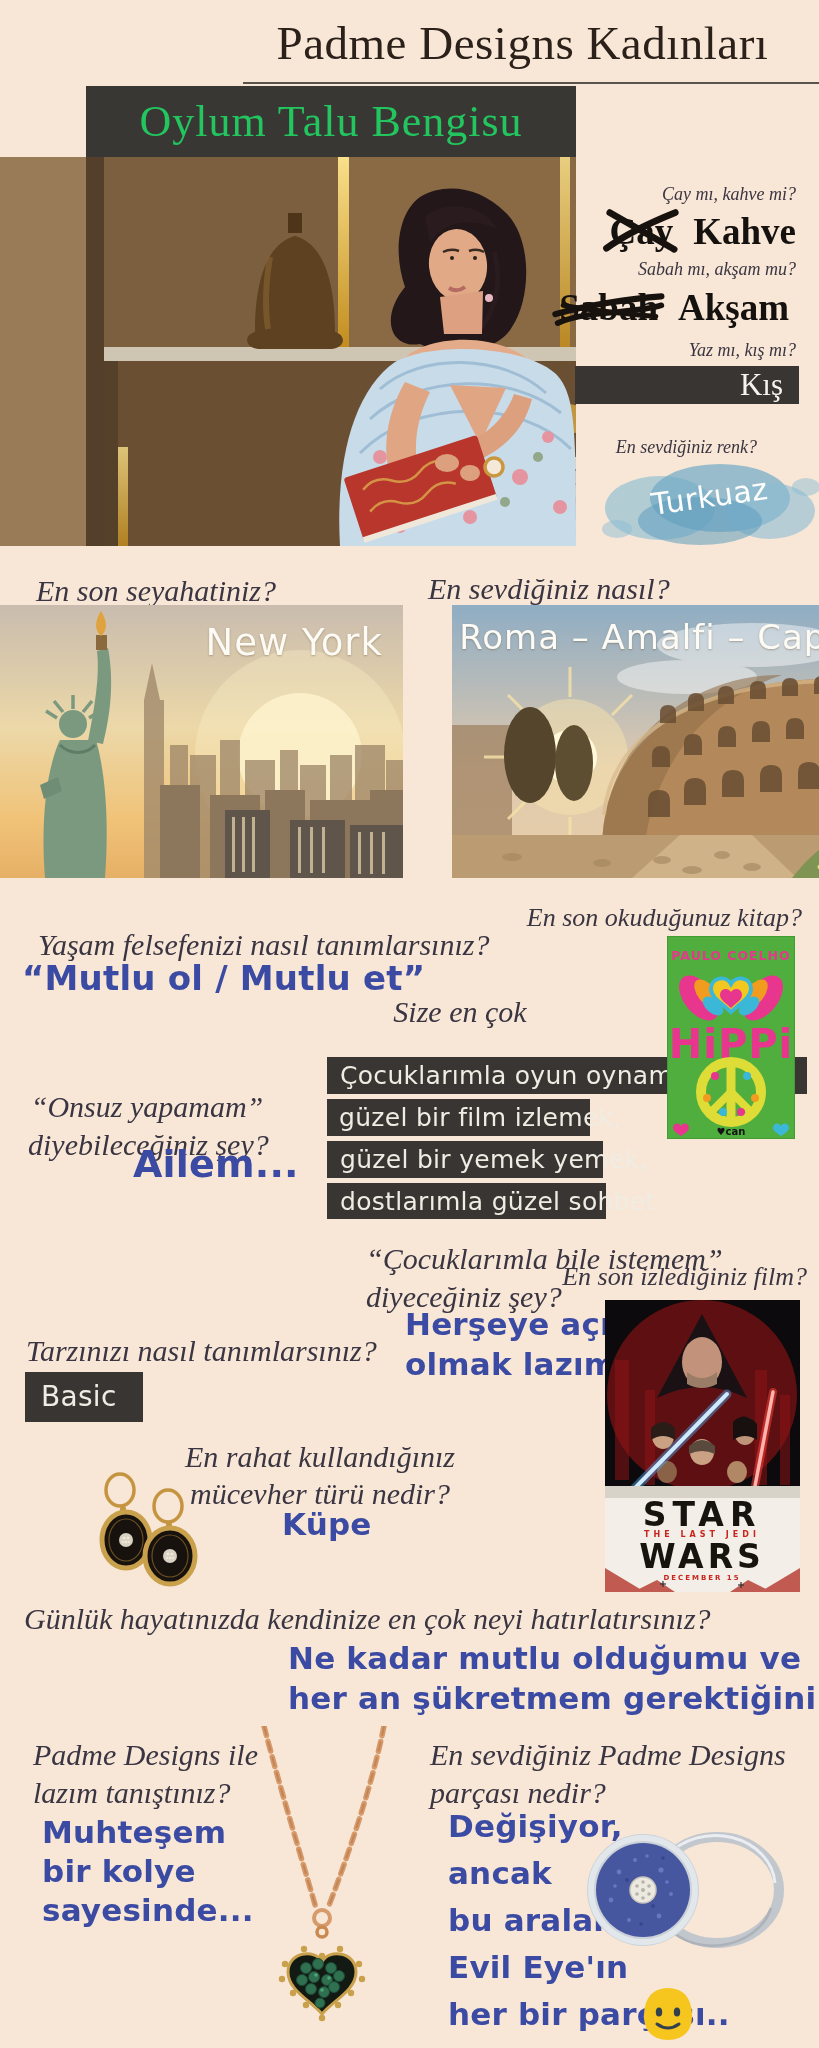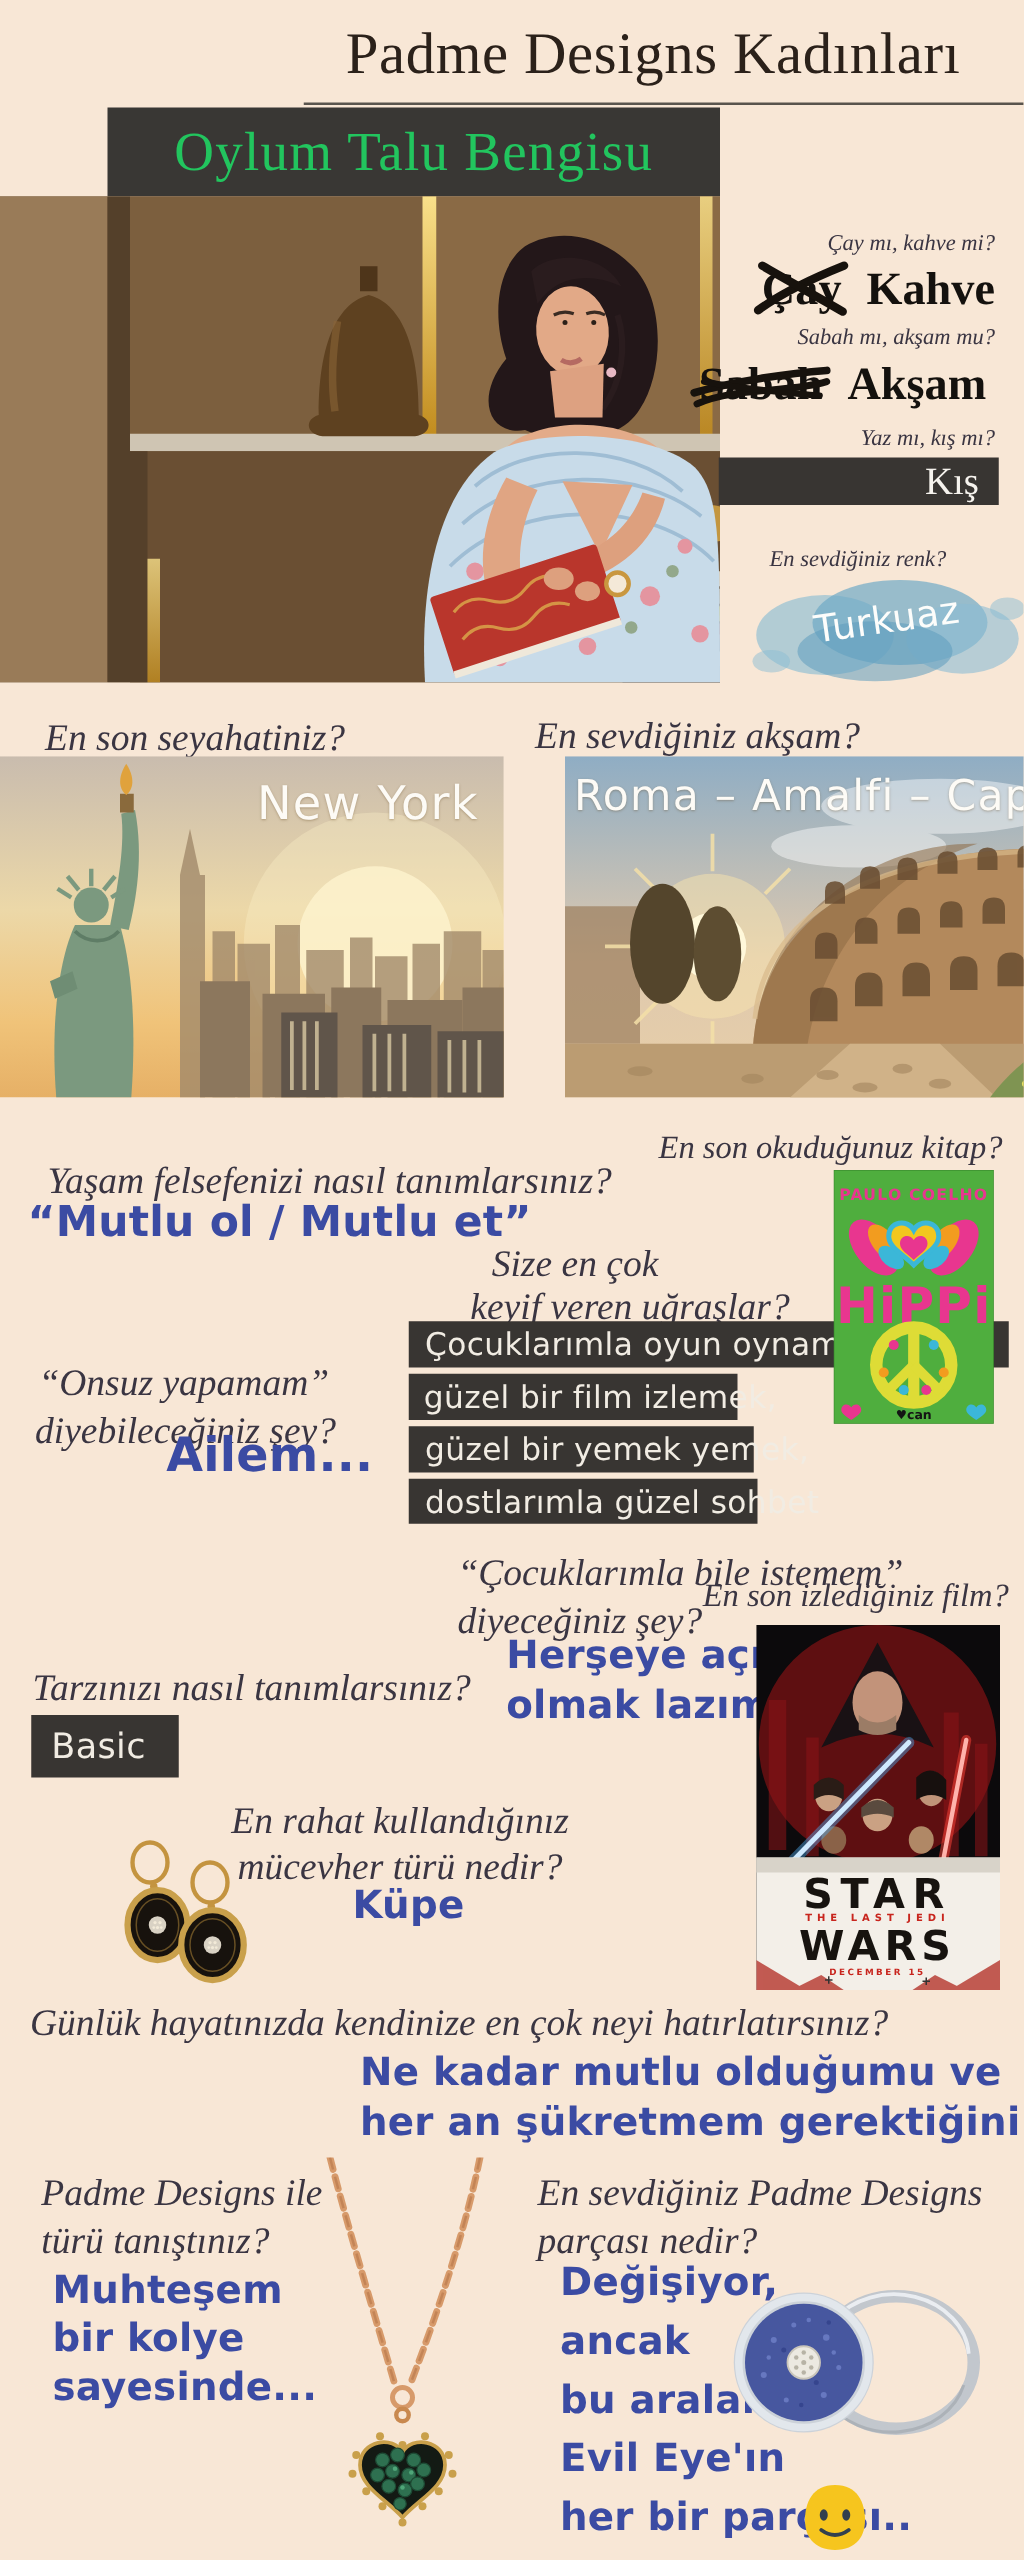--- a/index.html
+++ b/index.html
@@ -147,21 +147,21 @@
       <ellipse cx="120" cy="45" rx="70" ry="34" fill="#6fa9c6" opacity=".7"></ellipse>
       <ellipse cx="170" cy="58" rx="45" ry="28" fill="#8cbdd3" opacity=".6"></ellipse>
       <ellipse cx="100" cy="68" rx="62" ry="24" fill="#5f9dbd" opacity=".55"></ellipse>
       <ellipse cx="206" cy="34" rx="14" ry="9" fill="#8cbdd3" opacity=".5"></ellipse>
       <ellipse cx="17" cy="76" rx="15" ry="9" fill="#8cbdd3" opacity=".5"></ellipse>
     </svg>
     <div class="abs hand" style="left:0;top:26px;width:100%;text-align:center;font-size:30px;color:#fdfdfb;transform:rotate(-8deg);">Turkuaz</div>
   </div>
 
   <div class="abs q q30" style="left:36px;top:572px;">En son seyahatiniz?</div>
-  <div class="abs q q30" style="left:428px;top:570px;">En sevdiğiniz akşam?</div>
+  <div class="abs q q30" style="left:428px;top:570px;">En sevdiğiniz nasıl?</div>
 
   <div class="abs" style="left:0;top:605px;width:403px;height:321px;">
     <svg width="403" height="273" viewBox="0 0 403 273">
       <defs>
         <linearGradient id="nysky" x1="0" y1="0" x2="0" y2="1">
           <stop offset="0" stop-color="#c9bcae"></stop>
             <stop offset=".45" stop-color="#ecd8a8"></stop>
             <stop offset=".78" stop-color="#f0c379"></stop>
             <stop offset="1" stop-color="#e6b066"></stop>
         </linearGradient>
@@ -297,21 +297,20 @@
         </g>
     </svg>
     <div class="abs photo-label" style="left:0;top:12px;width:100%;text-align:center;font-size:34px;">Roma – Amalfi – Capri</div>
   </div>
 
   <div class="abs q q26" style="right:17px;top:903px;">En son okuduğunuz kitap?</div>
   <div class="abs q q30" style="left:38px;top:926px;">Yaşam felsefenizi nasıl tanımlarsınız?</div>
   <div class="abs hand-blue" style="left:22px;top:958px;font-size:34px;">“Mutlu ol / Mutlu et”</div>
 
   <div class="abs q q30 center" style="left:340px;top:993px;width:240px;">Size en çok</div>
-  <div class="abs q q30 center" style="left:330px;top:1027px;width:348px;">keyif veren uğraşlar?</div>
 
   <div class="abs dark-banner hand act" style="left:327px;top:1057px;width:480px;height:37px;">Çocuklarımla oyun oynamak,</div>
   <div class="abs dark-banner hand act" style="left:327px;top:1099px;width:263px;height:37px;padding-left:12px;">güzel bir film izlemek,</div>
   <div class="abs dark-banner hand act" style="left:327px;top:1141px;width:276px;height:37px;">güzel bir yemek yemek,</div>
   <div class="abs dark-banner hand act" style="left:327px;top:1183px;width:279px;height:36px;">dostlarımla güzel sohbet</div>
 
   <div class="abs" style="left:667px;top:936px;z-index:2;">
     <svg width="128" height="203" viewBox="0 0 128 203">
       <rect width="128" height="203" fill="#4fae3e" stroke="#3a8a2d"></rect>
       <text x="64" y="24" text-anchor="middle" font-family="DejaVu Sans, sans-serif" font-weight="bold" font-size="12.5" fill="#e8368f" letter-spacing="1">PAULO COELHO</text>
@@ -436,21 +435,21 @@
         <circle cx="85" cy="102" r="1.1"></circle>
         <circle cx="91" cy="102" r="1.1"></circle>
       </g>
   </svg>
 
   <div class="abs q q30" style="left:24px;top:1600px;">Günlük hayatınızda kendinize en çok neyi hatırlatırsınız?</div>
   <div class="abs hand-blue" style="left:288px;top:1640px;font-size:31px;">Ne kadar mutlu olduğumu ve</div>
   <div class="abs hand-blue" style="left:288px;top:1680px;font-size:31px;">her an şükretmem gerektiğini...</div>
 
   <div class="abs q q30" style="left:33px;top:1736px;">Padme Designs ile</div>
-  <div class="abs q q30" style="left:33px;top:1774px;">türü tanıştınız?</div>
+  <div class="abs q q30" style="left:33px;top:1774px;">lazım tanıştınız?</div>
   <div class="abs hand-blue" style="left:42px;top:1814px;font-size:31px;">Muhteşem</div>
   <div class="abs hand-blue" style="left:42px;top:1853px;font-size:31px;">bir kolye</div>
   <div class="abs hand-blue" style="left:42px;top:1892px;font-size:31px;">sayesinde...</div>
 
   <svg class="abs" style="left:226px;top:1726px;" width="190" height="300" viewBox="0 0 190 300">
     <path d="M38,0 C52,55 72,120 90,182" stroke="#d79a6a" stroke-width="5.5" stroke-dasharray="10 6" stroke-linecap="round" fill="none"></path>
     <path d="M158,0 C146,60 122,130 102,182" stroke="#d79a6a" stroke-width="5.5" stroke-dasharray="10 6" stroke-linecap="round" fill="none"></path>
     <path d="M38,0 C52,55 72,120 90,182" stroke="#b5764a" stroke-width="2" stroke-dasharray="10 6" fill="none" opacity=".6"></path>
     <path d="M158,0 C146,60 122,130 102,182" stroke="#b5764a" stroke-width="2" stroke-dasharray="10 6" fill="none" opacity=".6"></path>
     <circle cx="96" cy="192" r="8" stroke="#d79a6a" stroke-width="4" fill="none"></circle>

